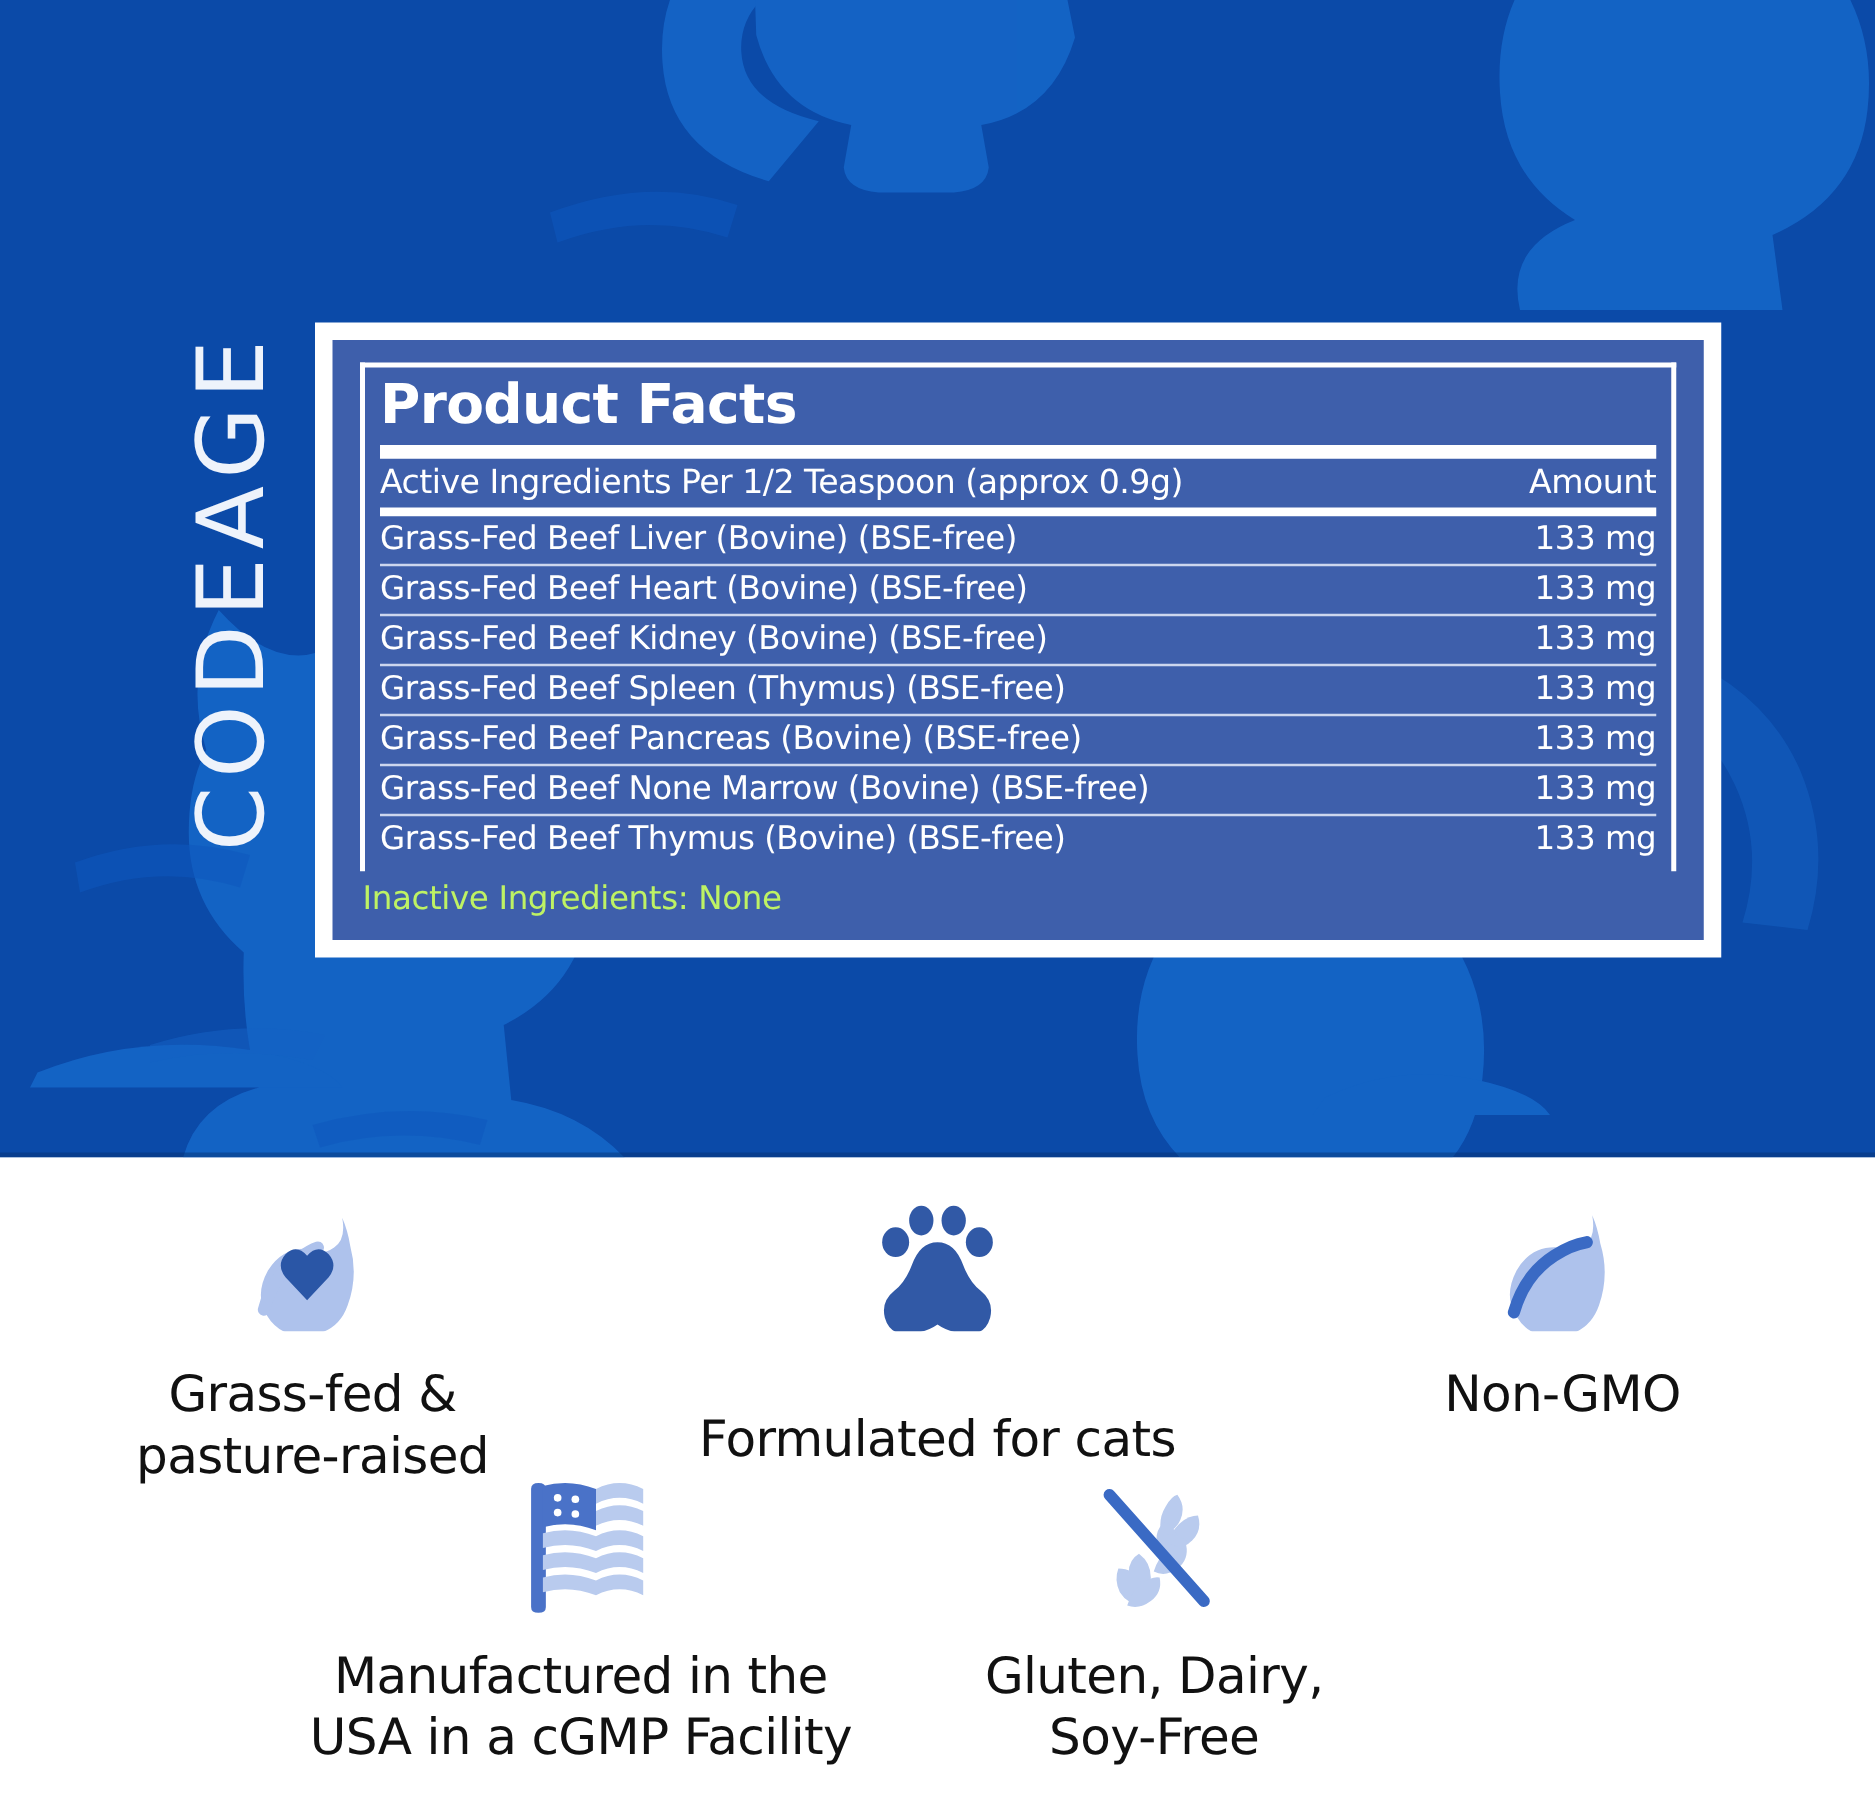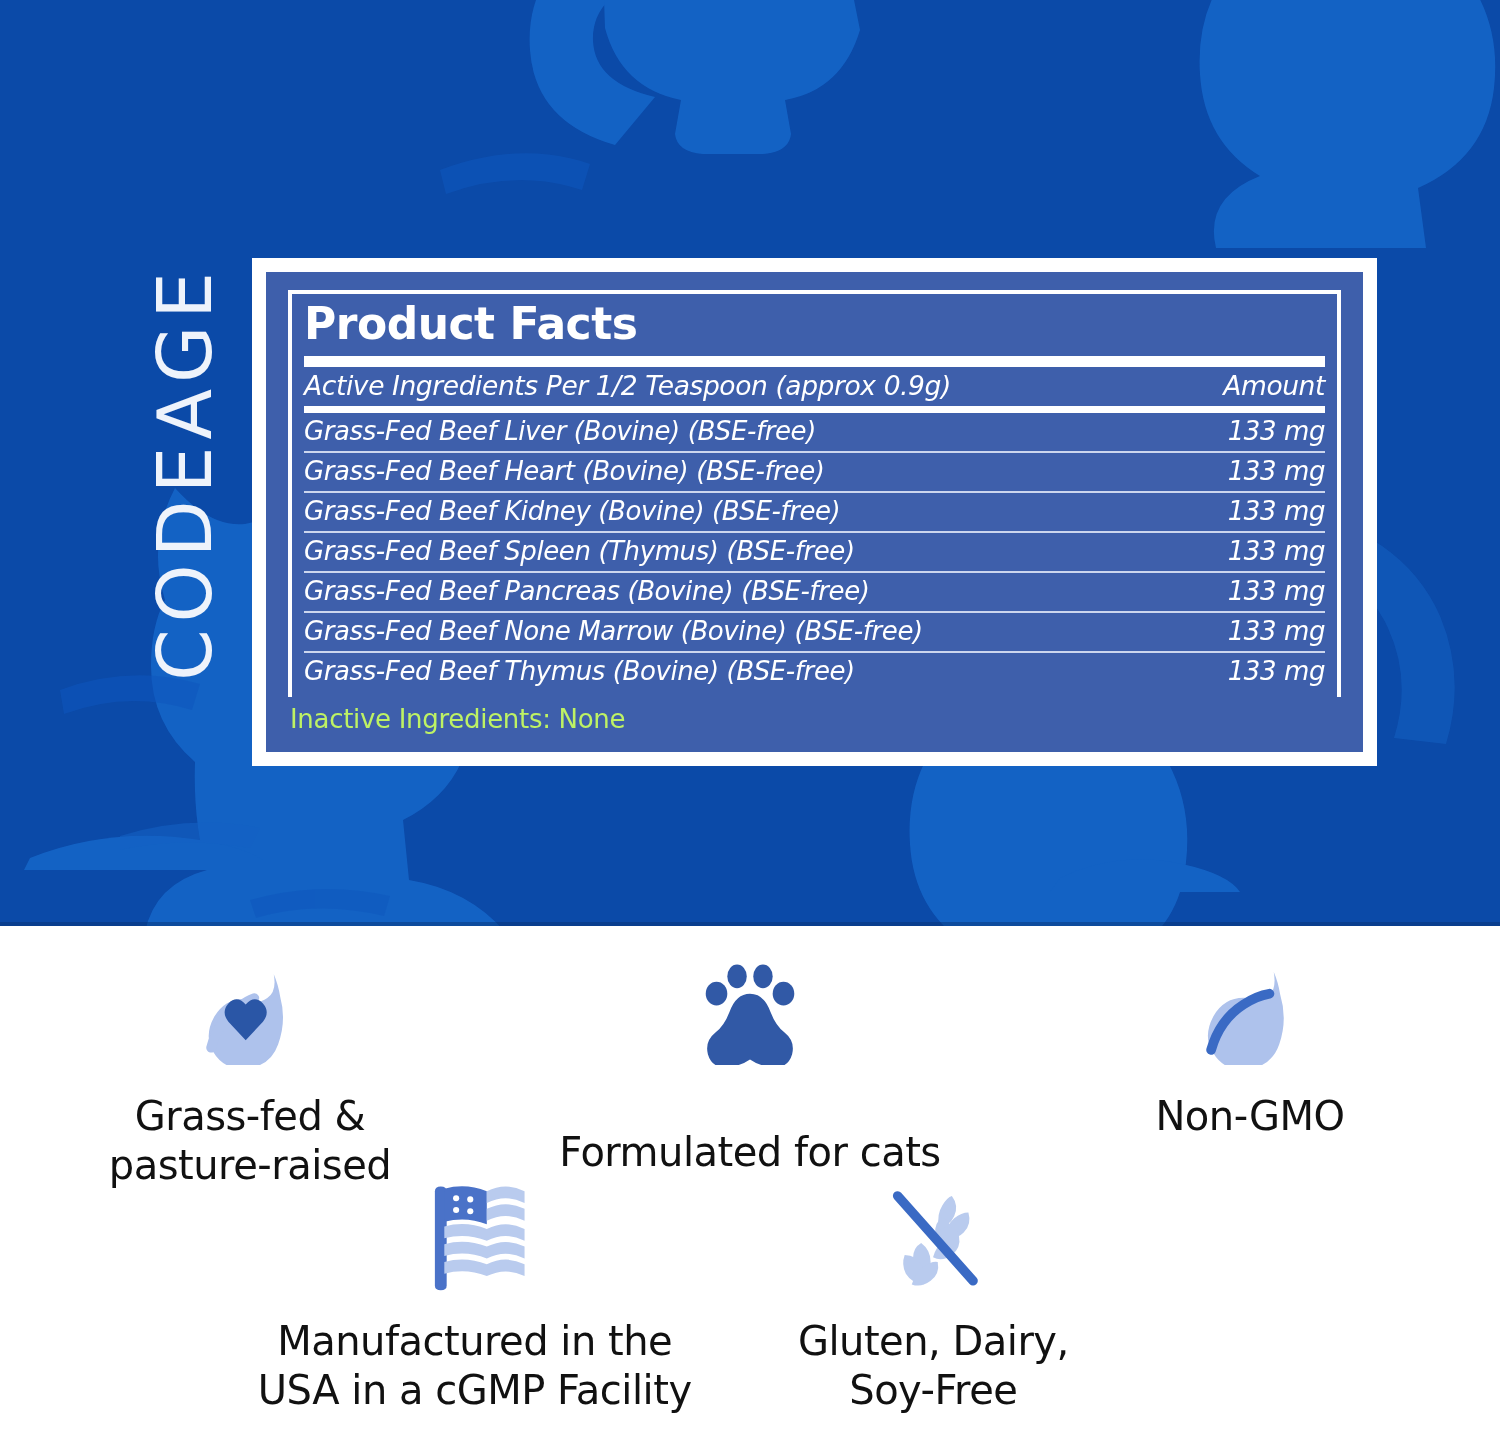--- a/index.html
+++ b/index.html
@@ -69,21 +69,20 @@
   .rule-mid{height:7px;background:#ffffff;margin:0 12px;}
   .rule-thin{height:2px;background:#ccd6ee;margin:0 12px;}
 
   .facts-row{
     display:flex;align-items:baseline;justify-content:space-between;
     color:#ffffff;
     padding:3px 12px 5px 12px;
     font-size:26px;
     font-family:"DejaVu Sans", sans-serif;
     white-space:nowrap;
-    font-style:italic;
   }
   .facts-row.head{font-size:26.5px;}
   .facts-row .nm{letter-spacing:-0.4px;}
   .facts-row .amt{letter-spacing:-0.4px;}
   .facts-foot{
     color:#bef264;
     font-size:26px;
     padding:7px 2px 0 2px;
     font-family:"DejaVu Sans", sans-serif;
     letter-spacing:-0.3px;
@@ -107,21 +106,21 @@
     line-height:1.22;
     font-family:"DejaVu Sans", sans-serif;
     letter-spacing:-0.5px;
   }
 
   .row1{position:absolute;top:30px;left:0;width:1500px;}
   .row1 .c1{width:500px;}
   .row1 .c2{width:500px;gap:36px;}
   .row1 .c3{width:500px;}
 
-  .row2{position:absolute;top:255px;left:16px;width:1376px;}
+  .row2{position:absolute;top:255px;left:6px;width:1376px;}
   .row2 .c1{width:250px;}
   .row2 .c2{width:500px;}
   .row2 .c3{width:500px;}
   .row2 .c4{width:250px;}
 </style>
 </head>
 <body>
 
 <div class="page">
 

